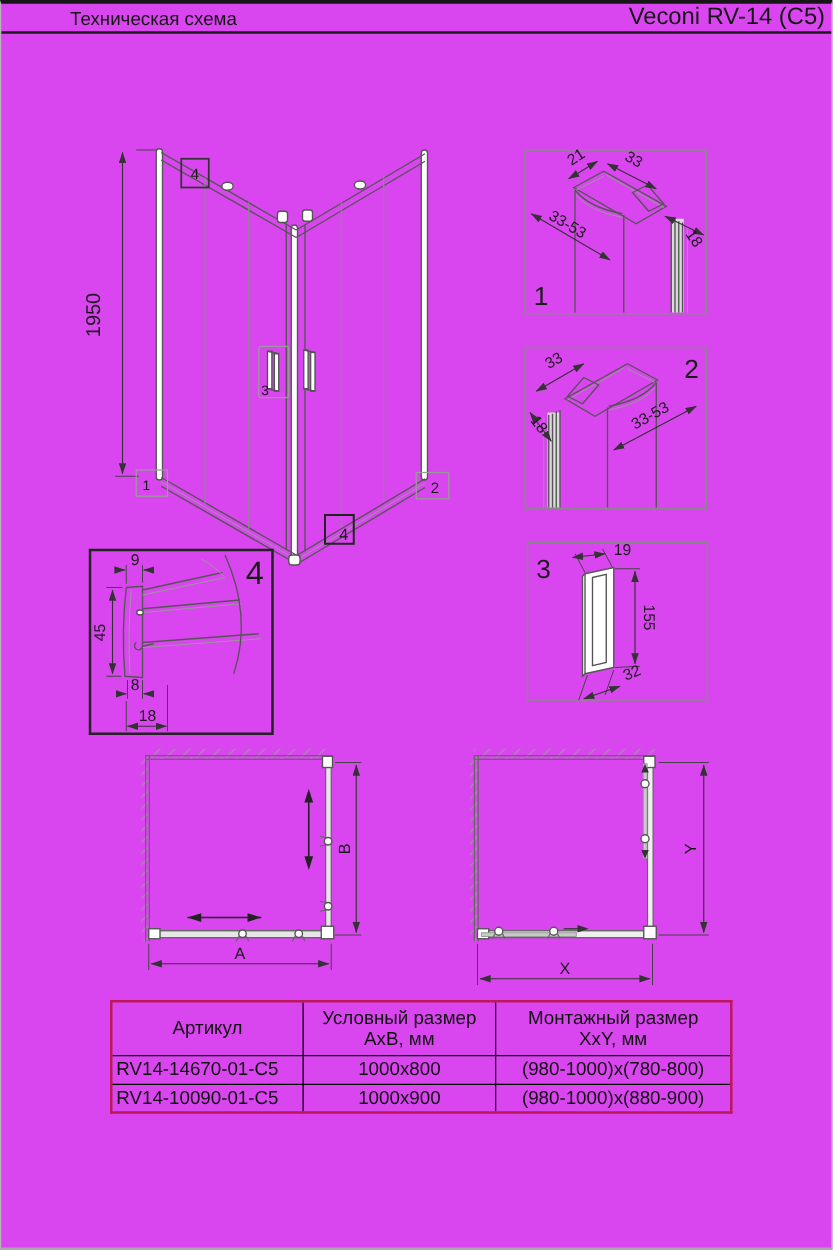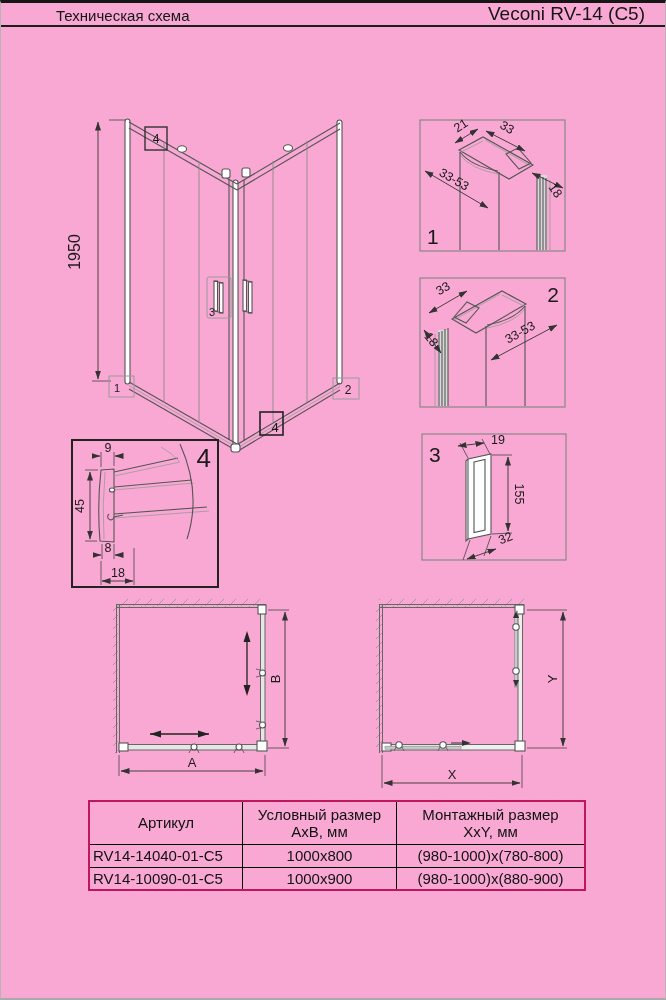--- a/index.html
+++ b/index.html
@@ -1,24 +1,24 @@
 <!DOCTYPE html>
 <html><head>
 <meta charset="utf-8">
 <style>
   html,body{margin:0;padding:0;background:#fff;}
   .page{
-    position:relative;width:666px;height:1000px;background:#f9a8d4;
+    position:relative;width:666px;height:1000px;background:#d946ef;
     box-sizing:border-box;overflow:hidden;
     border-left:1px solid #b5b5b5;border-right:1px solid #b5b5b5;
     border-bottom:2px solid #a9a9a9;border-top:3px solid #161616;
     font-family:"Liberation Sans",sans-serif;color:#161616;
   }
   .hdr-left{position:absolute;left:55px;top:4px;font-size:15px;}
-  .hdr-right{position:absolute;right:20px;top:0px;font-size:19px;}
+  .hdr-right{position:absolute;right:5px;top:0px;font-size:19px;}
   .hdr-rule{position:absolute;left:0;top:22px;width:666px;height:2px;background:#1c1c1c;}
   svg.draw{position:absolute;left:0;top:0;}
   svg text{font-family:"Liberation Sans",sans-serif;fill:#1a1a1a;}
   .ln{stroke:#555;fill:none;stroke-width:1.1;}
   .lnw{stroke:#555;fill:#fff;stroke-width:1.1;}
   .lt{stroke:#999;fill:none;stroke-width:0.8;}
   .gl{stroke:#8a8a8a;fill:none;stroke-width:0.9;}
   .dim{stroke:#333;fill:none;stroke-width:0.9;}
   .dime{stroke:#444;fill:none;stroke-width:0.8;}
   .dimt{font-size:12.5px;text-anchor:middle;}
@@ -312,21 +312,21 @@
           <div>АхВ, мм</div>
         </th>
         <th class="c-mnt">
           <div>Монтажный размер</div>
           <div>XxY, мм</div>
         </th>
       </tr>
     </thead>
     <tbody>
       <tr>
-        <td class="art">RV14-14040-01-C5</td>
+        <td class="art">RV14-14670-01-C5</td>
         <td>1000x800</td>
         <td>(980-1000)x(780-800)</td>
       </tr>
       <tr>
         <td class="art">RV14-10090-01-C5</td>
         <td>1000x900</td>
         <td>(980-1000)x(880-900)</td>
       </tr>
     </tbody>
   </table>

